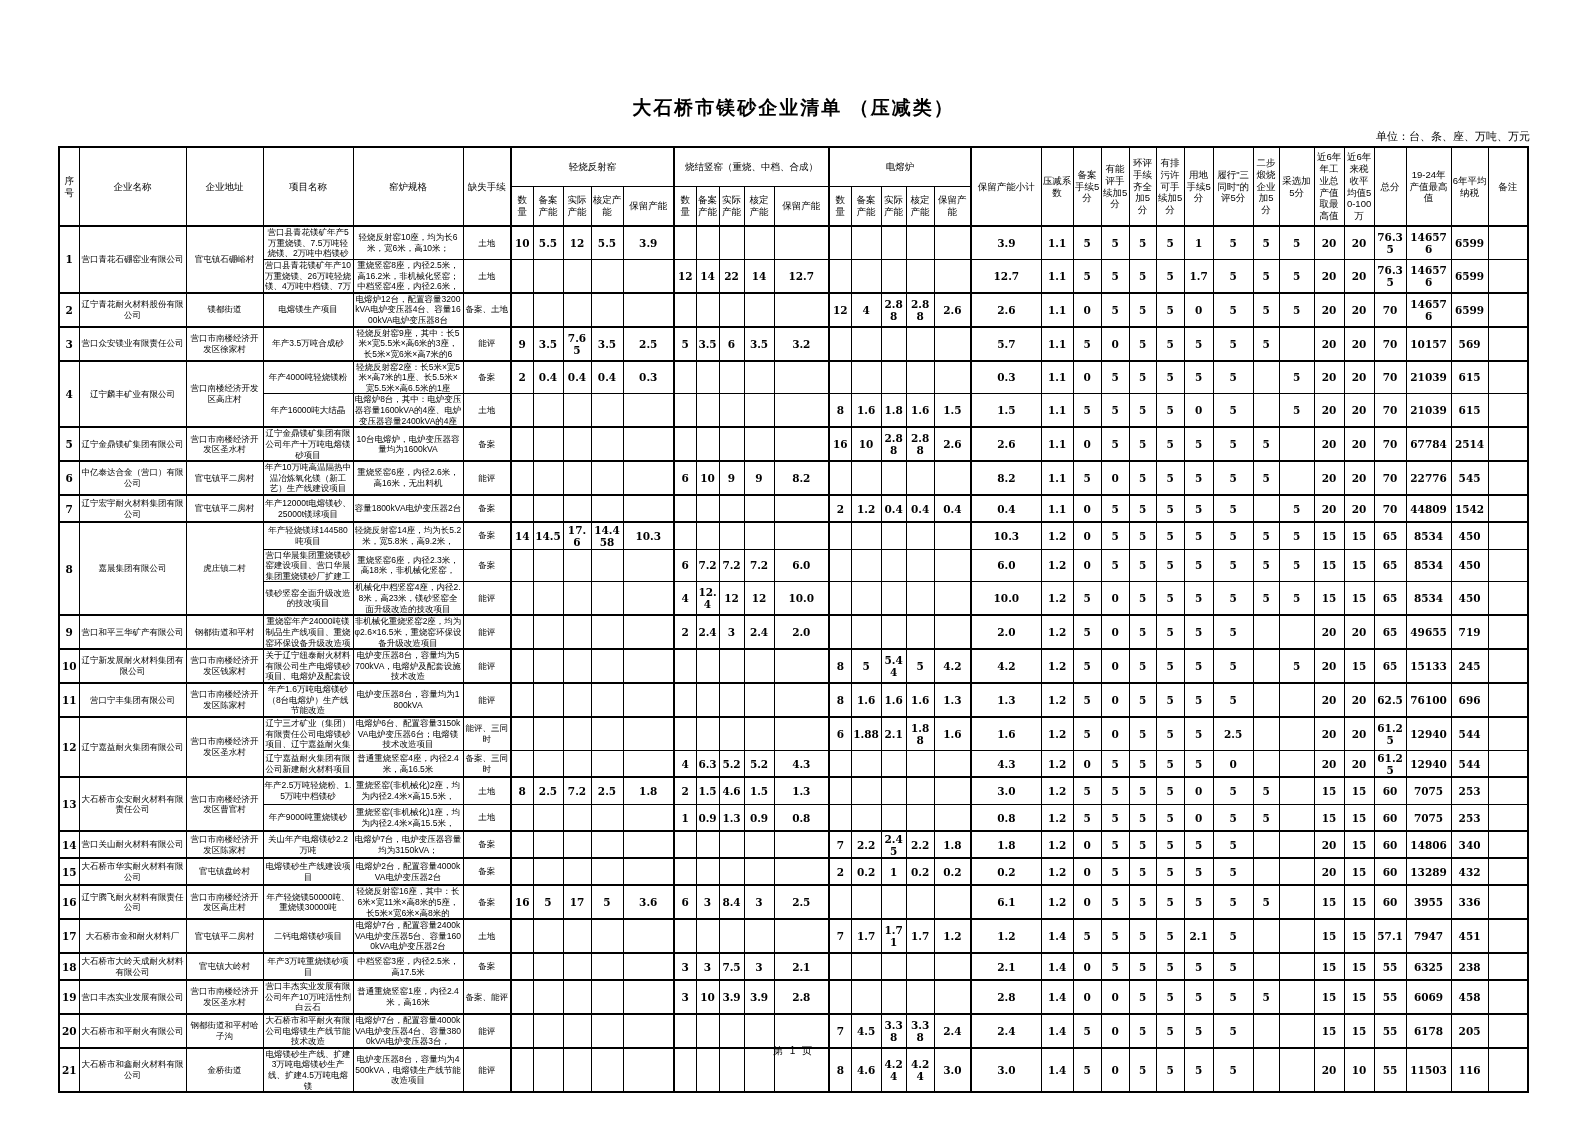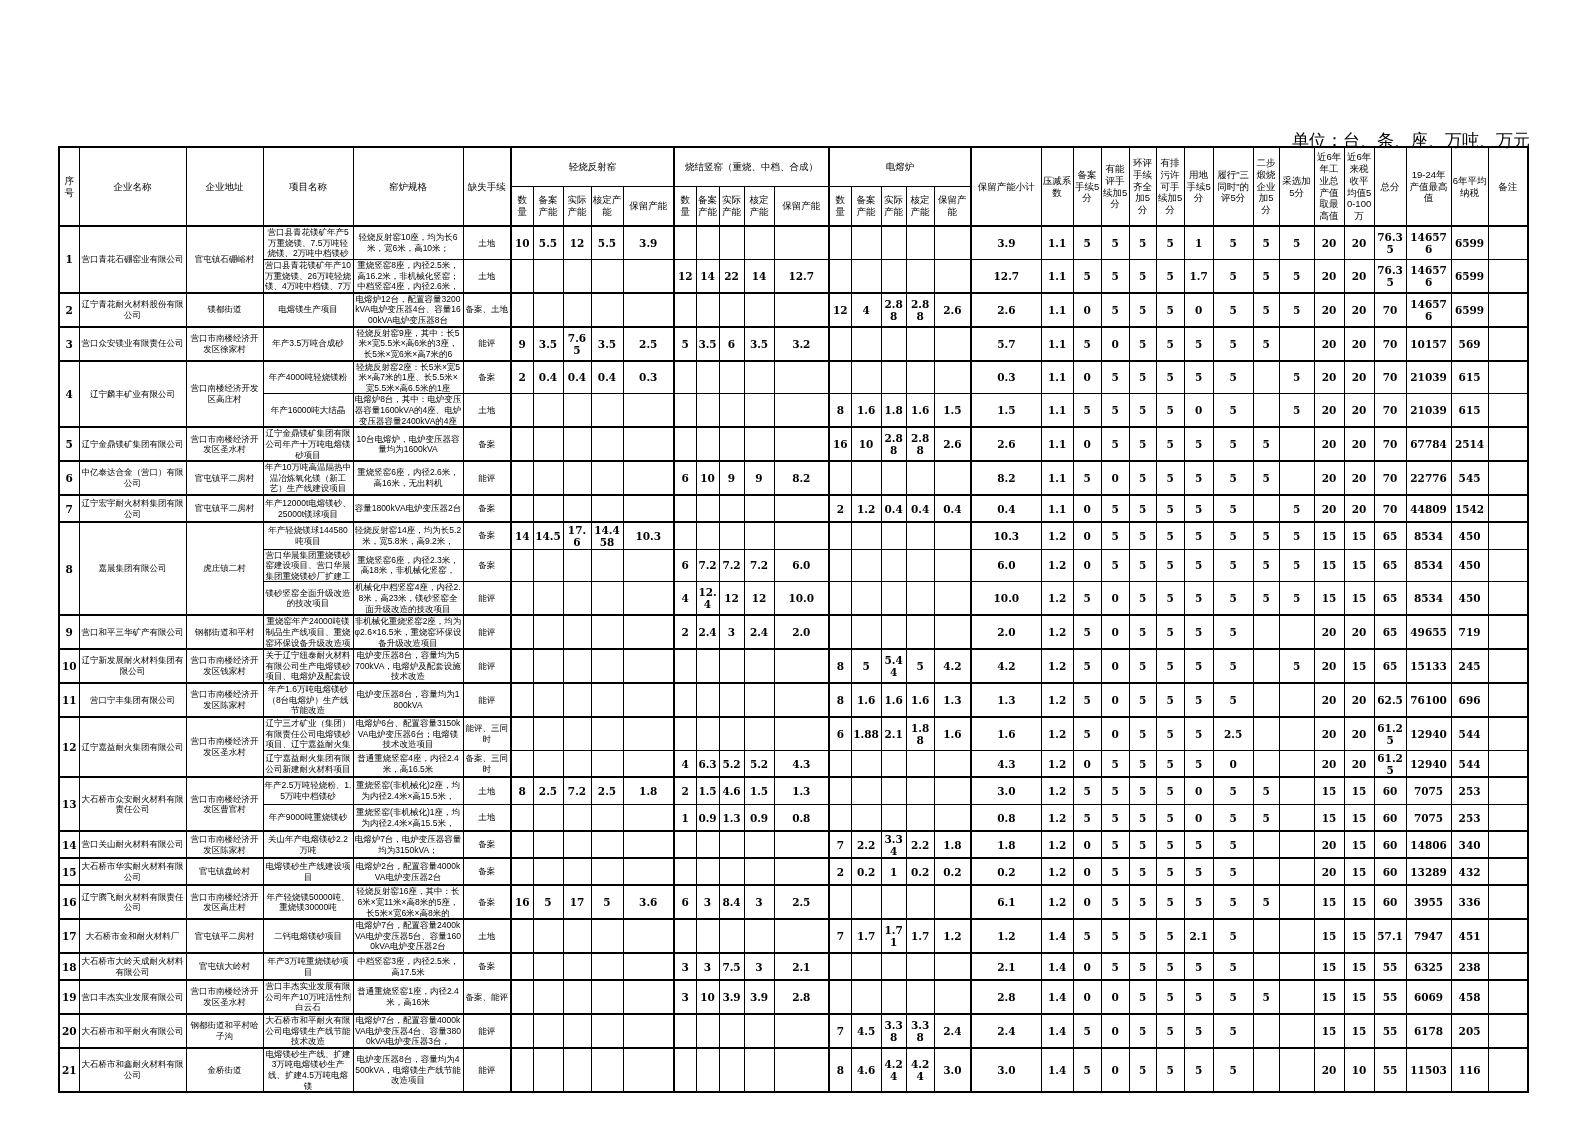--- a/index.html
+++ b/index.html
@@ -5,21 +5,21 @@
   html,body { margin:0; padding:0; background:#e8e8e8; }
   .page {
     position:relative; width:1587px; height:1122px; background:#ffffff;
     font-family:"Liberation Sans", sans-serif; color:#000; overflow:hidden;
   }
   .title {
     position:absolute; top:95px; left:0; width:1587px; text-align:center;
     font-size:19px; font-weight:bold; letter-spacing:2px;
   }
   .unit-note {
-    position:absolute; top:129px; right:57px; font-size:17px;
+    position:absolute; top:129px; right:57px; font-size:11px;
   }
   table.sheet {
     position:absolute; top:146px; left:58px; width:1469px;
     border-collapse:collapse; table-layout:fixed; border:2px solid #000;
   }
   table.sheet th, table.sheet td {
     border:1px solid #000; padding:0 1px; overflow:hidden; text-align:center;
     vertical-align:middle; word-break:break-all;
   }
   table.sheet th { font-weight:normal; font-size:9.5px; line-height:1.25; }
@@ -32,20 +32,21 @@
   .gs { border-left:2px solid #000 !important; }
   .footer {
     position:absolute; top:1044px; left:0; width:1587px; text-align:center;
     font-size:10px; letter-spacing:2px;
   }
 </style>
 </head>
 <body>
 
 <div class="page">
+  <div class="title">大石桥市镁砂企业清单 （压减类）</div>
   <div class="unit-note">单位：台、条、座、万吨、万元</div>
   <table class="sheet">
     <colgroup>
         <col style="width: 20px;">
         <col style="width: 107px;">
         <col style="width: 77px;">
         <col style="width: 90px;">
         <col style="width: 110px;">
         <col style="width: 48px;">
         <col style="width: 22px;">
@@ -862,21 +863,21 @@
           <td class="num"></td>
           <td class="num"></td>
           <td class="num"></td>
           <td class="num gs"></td>
           <td class="num"></td>
           <td class="num"></td>
           <td class="num"></td>
           <td class="num"></td>
           <td class="num gs">7</td>
           <td class="num">2.2</td>
-          <td class="num">3.34</td>
+          <td class="num">2.45</td>
           <td class="num">2.2</td>
           <td class="num">1.8</td>
           <td class="num gs">1.8</td>
           <td class="num">1.2</td>
           <td class="num">0</td>
           <td class="num">5</td>
           <td class="num">5</td>
           <td class="num">5</td>
           <td class="num">5</td>
           <td class="num">5</td>
@@ -1157,13 +1158,14 @@
           <td class="num"></td>
           <td class="num">20</td>
           <td class="num">10</td>
           <td class="num">55</td>
           <td class="num">11503</td>
           <td class="num">116</td>
           <td class="num"></td>
         </tr>
       </tbody>
   </table>
+  <div class="footer">第 1 页</div>
 </div>
 
 </body></html>

